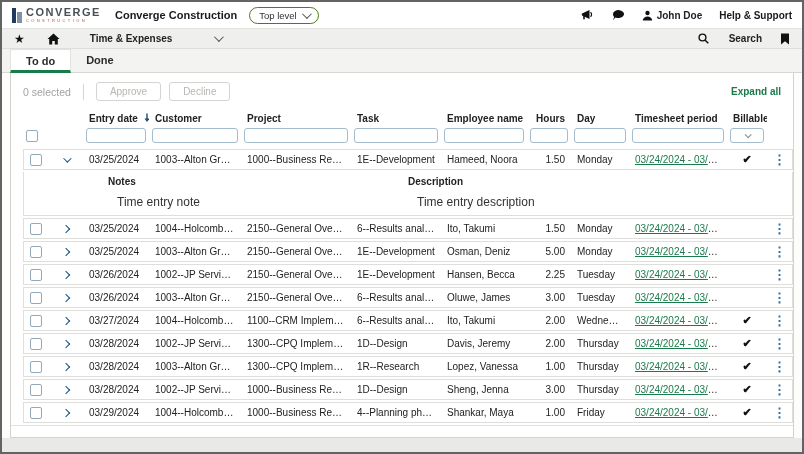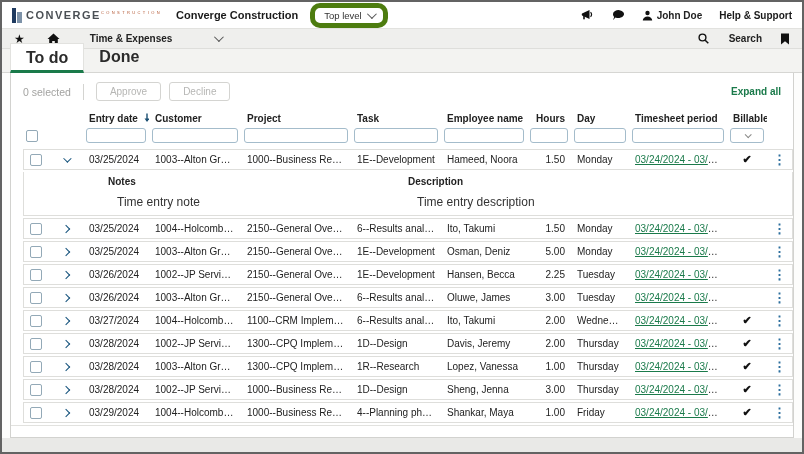--- a/index.html
+++ b/index.html
@@ -13,26 +13,26 @@
   }
   
   .top-header {
     height: 26px; background: #fff;
     display: flex; align-items: center; padding: 0 10px;
   }
   .logo { display: flex; align-items: center; gap: 4px; }
   .logo-icon { display: flex; align-items: flex-end; gap: 1px; height: 15px; }
   .logo-bar1 { width: 4px; height: 15px; background: #1f3a5f; }
   .logo-bar2 { width: 5px; height: 11px; background: #7d92a8; }
-  .logo-text-wrap { display: flex; flex-direction: row; line-height: 1; }
+  .logo-text-wrap { display: flex; flex-direction: column; line-height: 1; }
   .logo-text { font-size: 11px; font-weight: bold; letter-spacing: 1.5px; color: #4a4f54; }
   .logo-sub { font-size: 4px; letter-spacing: 2.4px; color: #b2532e; margin-top: 1px; }
   .company-name { font-size: 11px; font-weight: bold; margin-left: 14px; color: #1a1a1a; }
   .scope-pill {
-    margin-left: 12px; border: 5px solid #4d7c0f; border-radius: 10px;
+    margin-left: 12px; border: 1px solid #4d7c0f; border-radius: 10px;
     font-size: 9.5px; color: #333; padding: 2px 9px;
     display: flex; align-items: center; gap: 5px; background: #fff; cursor: pointer;
   }
   .header-right { margin-left: auto; display: flex; align-items: center; gap: 17px; }
   .hdr-icon { display: inline-flex; align-items: center; }
   .user-wrap { display: flex; align-items: center; gap: 4px; font-size: 10px; font-weight: bold; }
   .help-link { font-size: 10px; font-weight: bold; color: #1a1a1a; cursor: pointer; }
   
   .nav-bar {
     height: 21px; background: #efefed; border-top: 1px solid #e2e2df;
@@ -44,21 +44,21 @@
   .nav-menu { margin-left: 30px; font-size: 10px; font-weight: bold; display: flex; align-items: center; cursor: pointer; }
   .nav-menu .chev-char { margin-left: 42px; }
   .nav-right { margin-left: auto; display: flex; align-items: center; gap: 18px; }
   .nav-search { display: flex; align-items: center; gap: 20px; font-size: 10px; font-weight: bold; cursor: pointer; }
   .chev-char { width: 7px; height: 7px; border-right: 1.4px solid #555; border-bottom: 1.4px solid #555; transform: rotate(45deg) translateY(-2px); display: inline-block; }
   
   .page-area { background: #fdfdfc; }
   .page-title-row { background: #fff; padding: 7px 12px 6px; border-bottom: 1px solid #e4e4e1; }
   .page-title { font-size: 16px; font-weight: bold; color: #141414; }
   .tab-strip { background: #f3f3f1; display: flex; padding-left: 8px; border-bottom: 1px solid #d6d6d3; height: 24px; align-items: flex-end; }
-  .tab { font-size: 16px; font-weight: bold; padding: 5px 15px 6px; cursor: pointer; color: #2b2b2b; }
+  .tab { font-size: 11px; font-weight: bold; padding: 5px 15px 6px; cursor: pointer; color: #2b2b2b; }
   .tab.active { background: #fff; border: 1px solid #e2e2df; border-bottom: 3px solid #1a7a4a; padding-bottom: 3px; margin-bottom: -1px; }
   
   .panel { margin: 0 8px; background: #fff; border: 1px solid #d2d2cf; border-top: none; }
   .toolbar { display: flex; align-items: center; padding: 9px 12px 5px; }
   .selected-count { font-size: 10.5px; color: #a3a3a1; text-align: right; }
   .toolbar-divider { width: 1px; height: 16px; background: #d4d4d1; margin: 0 12px; }
   .btn-disabled {
     font-size: 10px; color: #b6b6b4; background: #fff; border: 1px solid #d4d4d1;
     border-radius: 3px; padding: 3px 13px; margin-right: 8px;
   }

